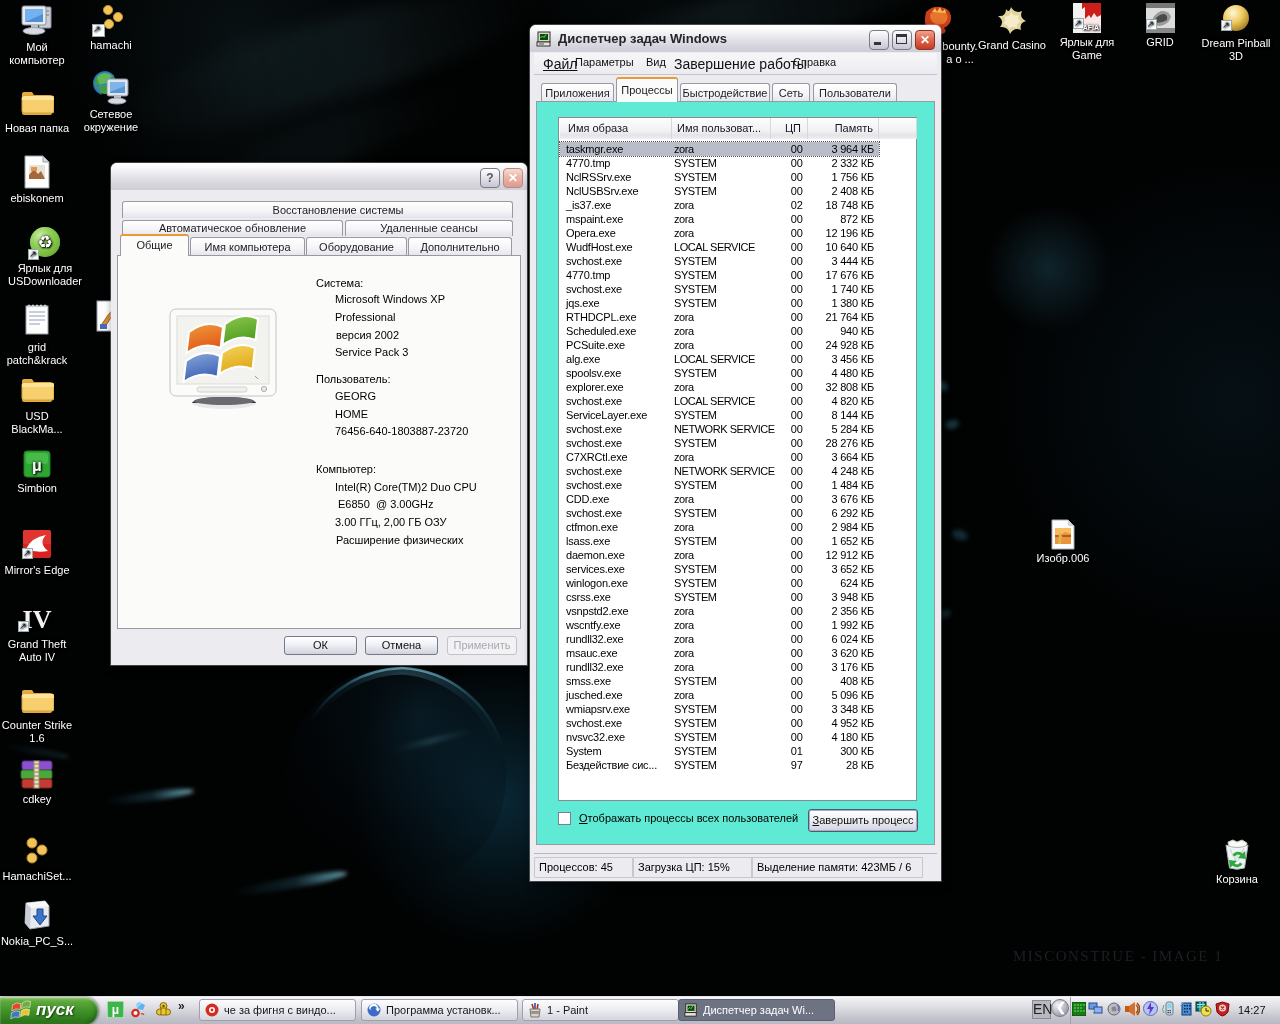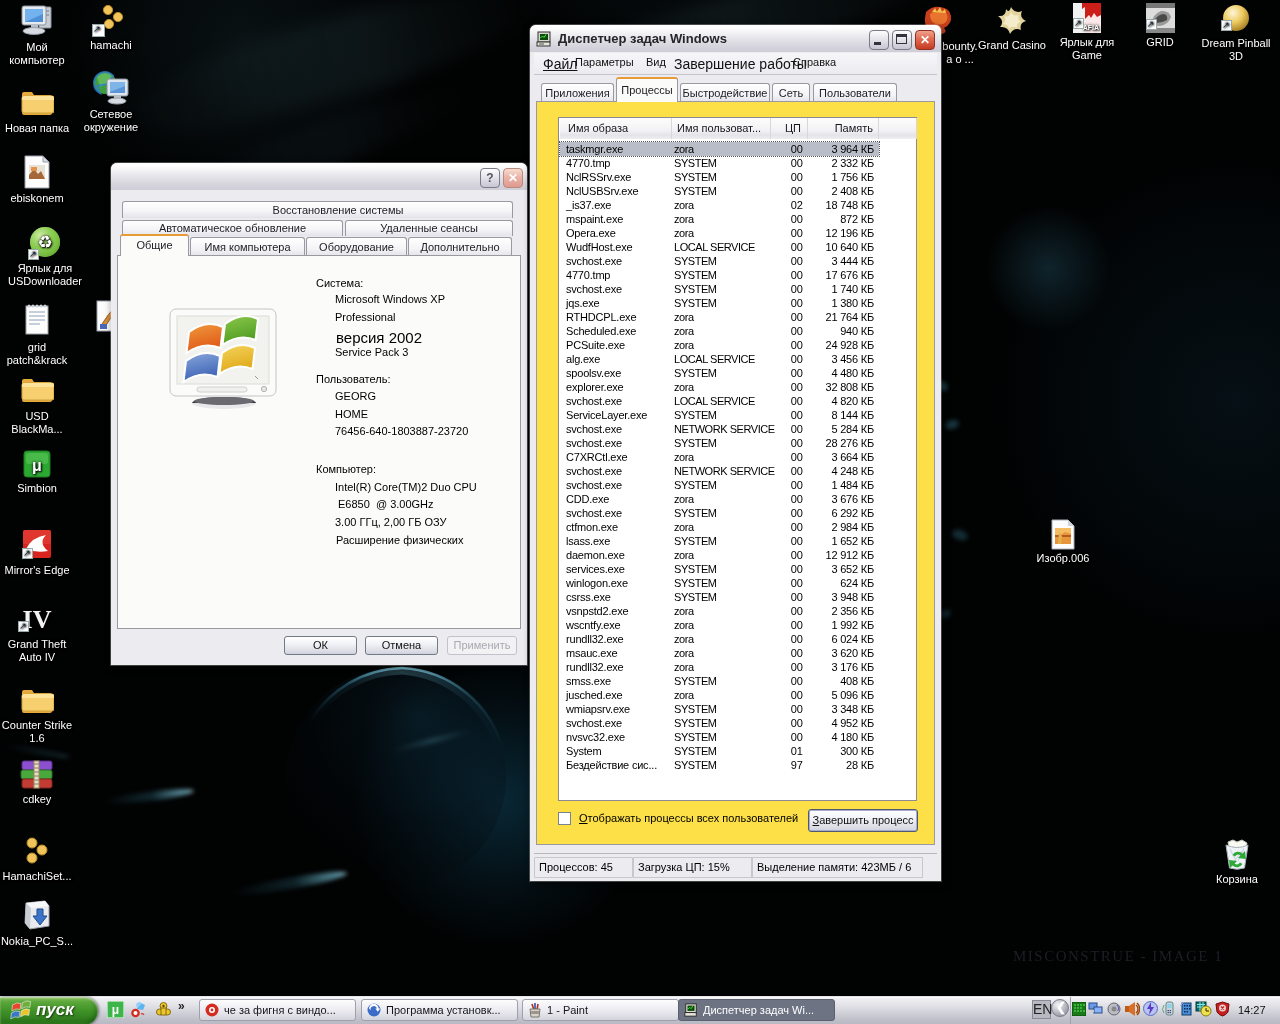--- a/index.html
+++ b/index.html
@@ -439,21 +439,21 @@
    <path d="M86 72 l3 3" stroke="#9a9a90" stroke-width="1"></path>
    <rect x="28" y="83" width="50" height="5" rx="2.5" fill="#f0f0ee" stroke="#d0d0cc"></rect>
    <circle cx="95" cy="85" r="2.6" fill="#e8e8e4" stroke="#b0b0aa"></circle>
    <ellipse cx="55" cy="99" rx="32" ry="6" fill="#e8e8ea"></ellipse>
    <path d="M23 99 a32 6 0 0 1 64 0 z" fill="#3a3a3e"></path>
    <ellipse cx="55" cy="97" rx="30" ry="4" fill="#6a6a70"></ellipse>
   </svg>
   <div class="abs" style="left:198px;top:21px;font-size:11px;color:#000;">Система:</div>
   <div class="abs" style="left:217px;top:37px;font-size:11px;">Microsoft Windows XP</div>
   <div class="abs" style="left:217px;top:55px;font-size:11px;">Professional</div>
-  <div class="abs" style="left:218px;top:73px;font-size:15px;">версия 2002</div>
+  <div class="abs" style="left:218px;top:73px;font-size:11px;">версия 2002</div>
   <div class="abs" style="left:217px;top:90px;font-size:11px;">Service Pack 3</div>
   <div class="abs" style="left:198px;top:117px;font-size:11px;">Пользователь:</div>
   <div class="abs" style="left:217px;top:134px;font-size:11px;">GEORG</div>
   <div class="abs" style="left:217px;top:152px;font-size:11px;">HOME</div>
   <div class="abs" style="left:217px;top:169px;font-size:11px;">76456-640-1803887-23720</div>
   <div class="abs" style="left:198px;top:207px;font-size:11px;">Компьютер:</div>
   <div class="abs" style="left:217px;top:225px;font-size:11px;">Intel(R) Core(TM)2 Duo CPU</div>
   <div class="abs" style="left:220px;top:242px;font-size:11px;">E6850&nbsp; @ 3.00GHz</div>
   <div class="abs" style="left:217px;top:260px;font-size:11px;">3.00 ГГц, 2,00 ГБ ОЗУ</div>
   <div class="abs" style="left:218px;top:278px;font-size:11px;">Расширение физических</div>
@@ -484,21 +484,21 @@
  <div class="abs" style="left:13px;top:31px;font-size:14px;color:#111;text-decoration:underline;">Файл</div>
  <div class="abs" style="left:45px;top:31px;font-size:11px;color:#111;">Параметры</div>
  <div class="abs" style="left:116px;top:31px;font-size:11px;color:#111;">Вид</div>
  <div class="abs" style="left:144px;top:31px;font-size:14px;color:#111;">Завершение работы</div>
  <div class="abs" style="left:263px;top:31px;font-size:11px;color:#111;">Справка</div>
  <div class="tab" style="left:11px;top:58px;width:73px;height:19px;line-height:18px;">Приложения</div>
  <div class="tab act" style="left:86px;top:52px;width:62px;height:25px;line-height:22px;font-weight:normal;">Процессы</div>
  <div class="tab" style="left:150px;top:58px;width:90px;height:19px;line-height:18px;">Быстродействие</div>
  <div class="tab" style="left:242px;top:58px;width:38px;height:19px;line-height:18px;">Сеть</div>
  <div class="tab" style="left:283px;top:58px;width:84px;height:19px;line-height:18px;">Пользователи</div>
- <div class="page" style="left:6px;top:76px;width:399px;height:744px;background:#fde047;z-index:2;">
+ <div class="page" style="left:6px;top:76px;width:399px;height:744px;background:#5eead4;z-index:2;">
   <div id="list" style="left:21px;top:15px;width:359px;height:684px;">
    <div class="hdr" style="left:1px;width:112px;">
           <span style="position:absolute;left:8px;top:4px;">Имя образа</span>
         </div>
    <div class="hdr" style="left:113px;width:99px;">
           <span style="position:absolute;left:5px;top:4px;">Имя пользоват...</span>
         </div>
    <div class="hdr" style="left:212px;width:37px;">
           <span style="position:absolute;right:6px;top:4px;">ЦП</span>
         </div>

